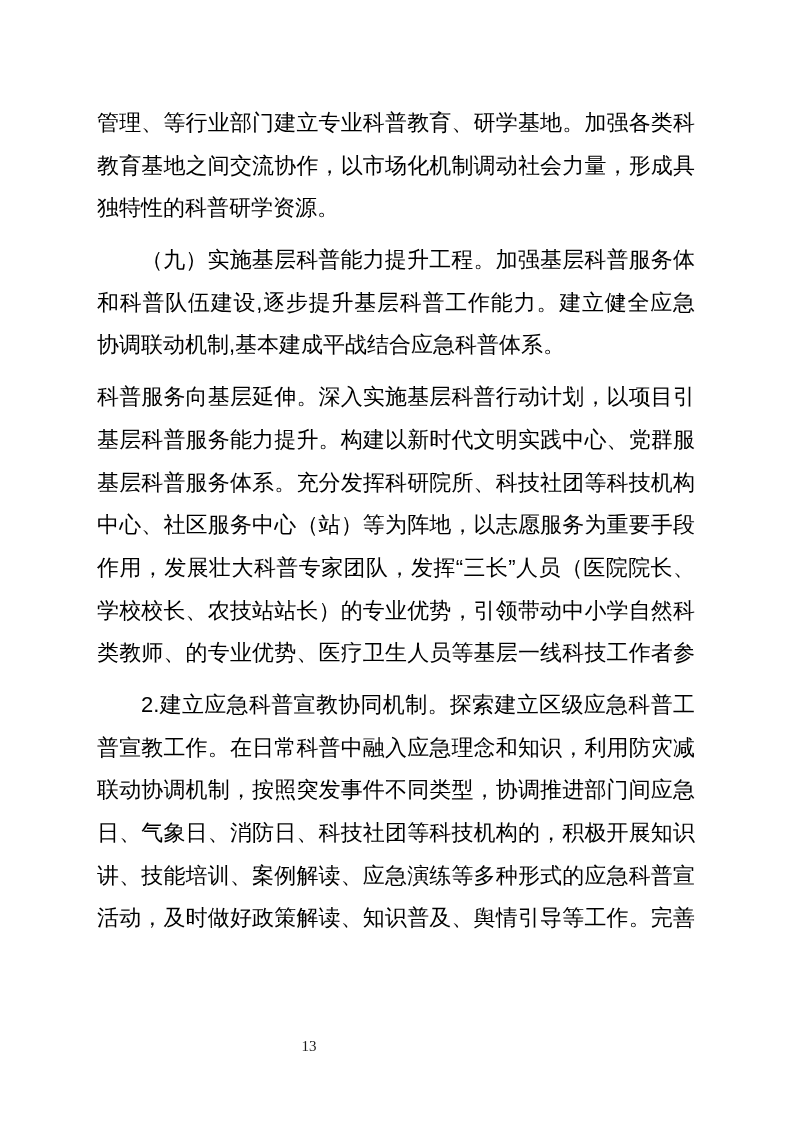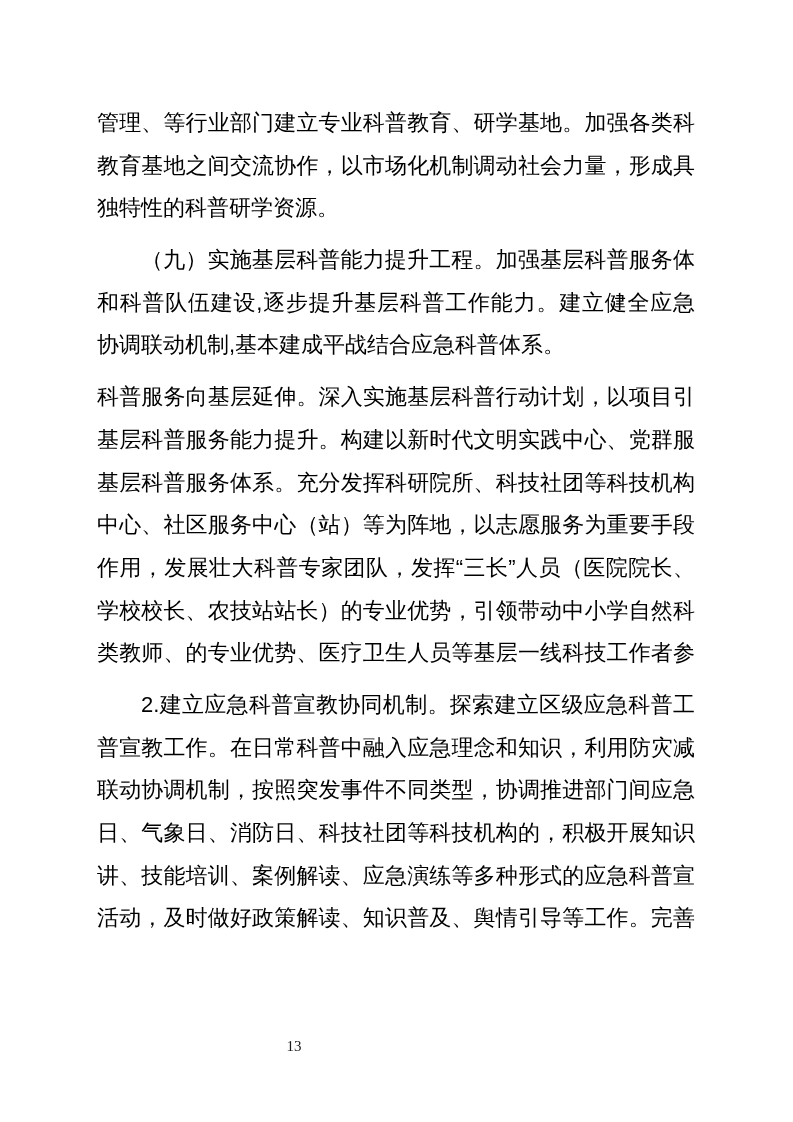--- a/index.html
+++ b/index.html
@@ -38,21 +38,21 @@
     white-space: normal;
   }
   .line.indent {
     text-indent: 44px;
   }
   .line.para-end {
     text-align-last: left;
   }
   .page-number {
     position: absolute;
-    left: 278px;
+    left: 293px;
     top: 1038px;
     width: 32px;
     text-align: center;
     font-family: "Liberation Serif", serif;
     font-size: 15px;
     color: #1a1a1a;
   }
 </style>
 </head>
 <body>

